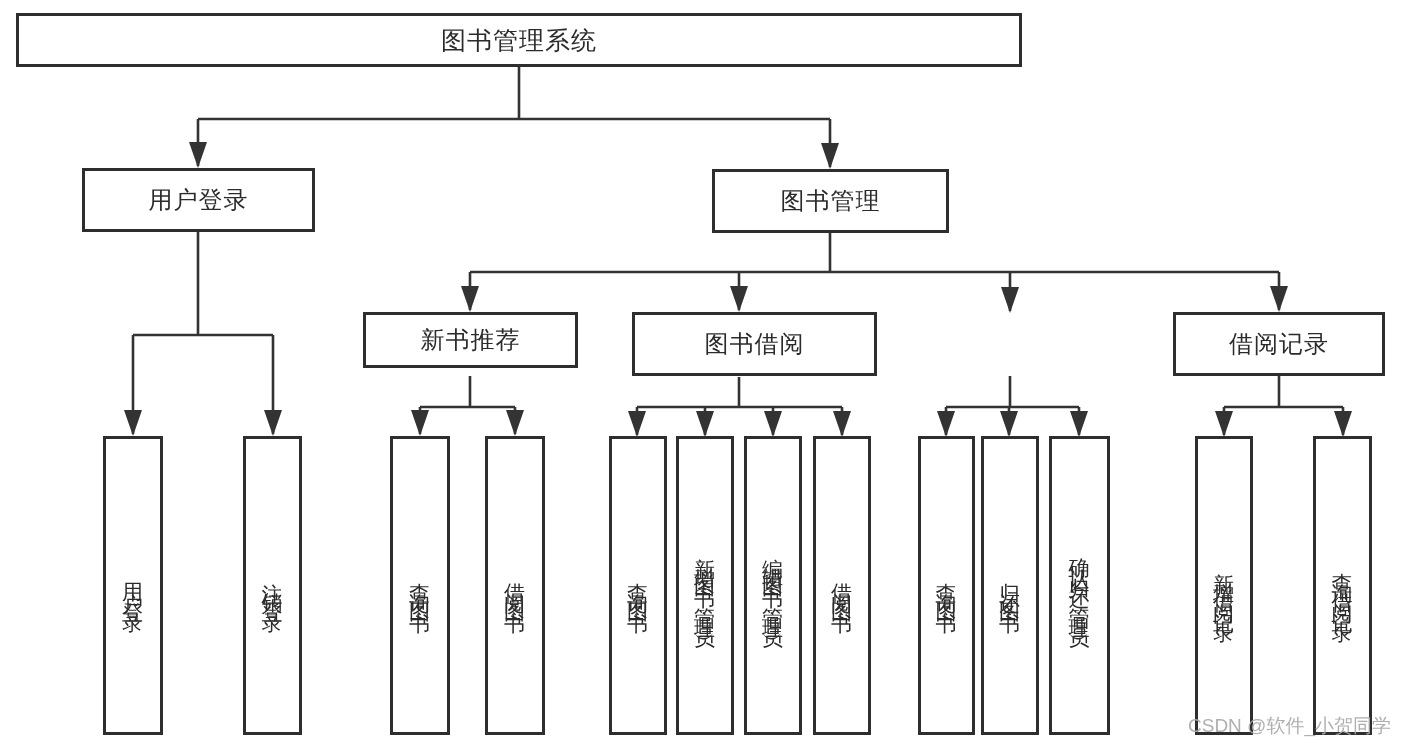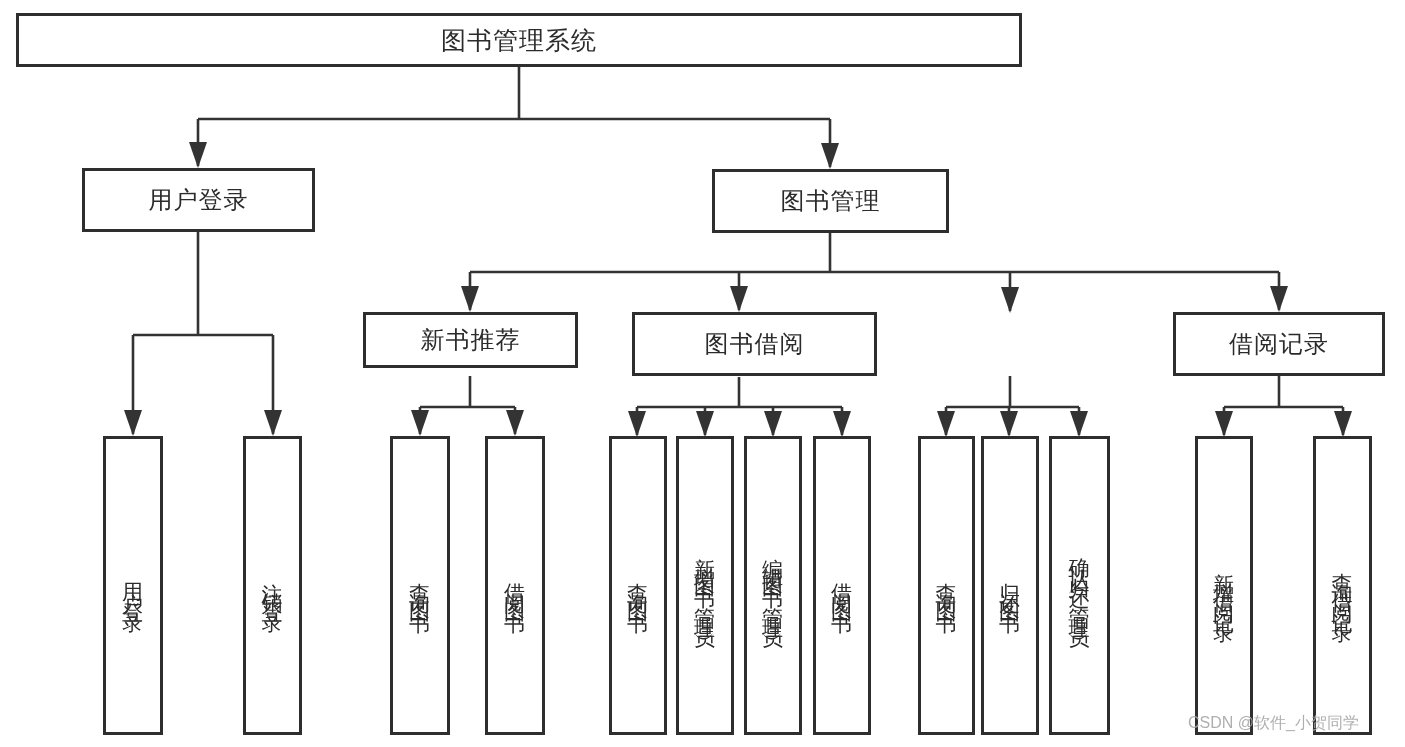--- a/index.html
+++ b/index.html
@@ -28,21 +28,21 @@
     writing-mode:vertical-rl;
     text-orientation:mixed;
     font-size:21px;
     letter-spacing:10px;
     line-height:1;
     color:#2b2b2b;
   }
   .watermark{
     position:absolute;
     z-index:5;
-    font-size:16px;
+    font-size:19px;
     color:rgba(168,168,168,0.92);
     white-space:nowrap;
   }
 </style>
 </head>
 <body>
 
 <div id="stage">
 
   <svg class="wires" width="1405" height="747" viewBox="0 0 1405 747">

